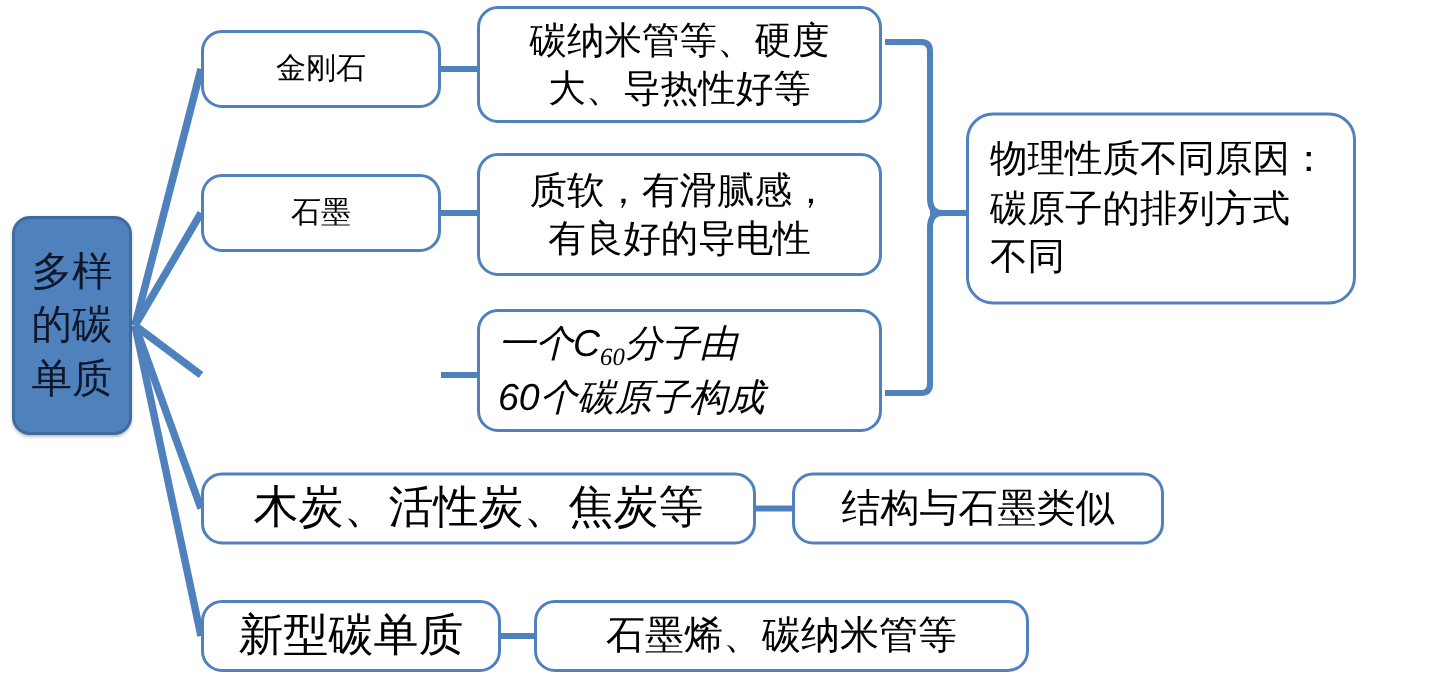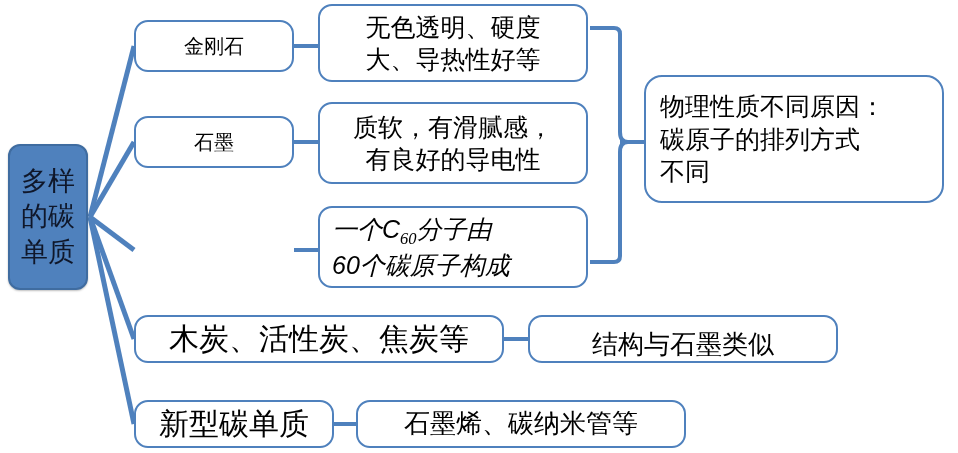--- a/index.html
+++ b/index.html
@@ -72,34 +72,34 @@
   #node-diamond .txt,
   #node-graphite .txt,
   #node-c60 .txt { font-size: 20px; }
   #node-charcoal .txt,
   #node-newtype .txt { font-size: 30px; }
 
   
   #node-diamond-desc  { left: 318px; top: 4px;   width: 270px; height: 78px; padding: 0 12px; }
   #node-graphite-desc { left: 318px; top: 102px; width: 270px; height: 82px; padding: 0 12px; }
   #node-c60-desc      { left: 318px; top: 206px; width: 270px; height: 82px; padding: 0 12px; font-style: italic; }
-  #node-charcoal-desc { left: 528px; top: 315px; width: 310px; height: 48px; padding: 0 10px; align-items: flex-end; }
+  #node-charcoal-desc { left: 528px; top: 315px; width: 248px; height: 48px; padding: 0 10px; }
   #node-newtype-desc  { left: 356px; top: 400px; width: 330px; height: 48px; padding: 0 10px; }
 
   #node-diamond-desc .txt,
   #node-graphite-desc .txt,
   #node-c60-desc .txt { font-size: 25px; line-height: 1.28; }
   #node-charcoal-desc .txt,
   #node-newtype-desc .txt { font-size: 26px; }
 
   
   #node-conclusion {
     left: 644px;
     top: 75px;
-    width: 300px;
+    width: 260px;
     height: 128px;
     padding: 0 14px;
     border-radius: 18px;
   }
   #node-conclusion .txt { font-size: 25px; line-height: 1.30; }
 
   .serif { font-family: "Liberation Serif", "DejaVu Serif", serif; }
   sub { font-size: 0.66em; }
 </style>
 </head>
@@ -132,21 +132,21 @@
   <div class="node" id="node-root">
     <span class="txt center-txt">多样
 的碳
 单质</span>
   </div>
 
   <div class="node" id="node-diamond">
     <span class="txt center-txt">金刚石</span>
   </div>
   <div class="node" id="node-diamond-desc">
-    <span class="txt center-txt">无色透明、硬度
+    <span class="txt center-txt">碳纳米管等、硬度
 大、导热性好等</span>
   </div>
 
   <div class="node" id="node-graphite-desc">
     <span class="txt center-txt">质软，有滑腻感，
 有良好的导电性</span>
   </div>
   <div class="node" id="node-graphite">
     <span class="txt center-txt">石墨</span>
   </div>

